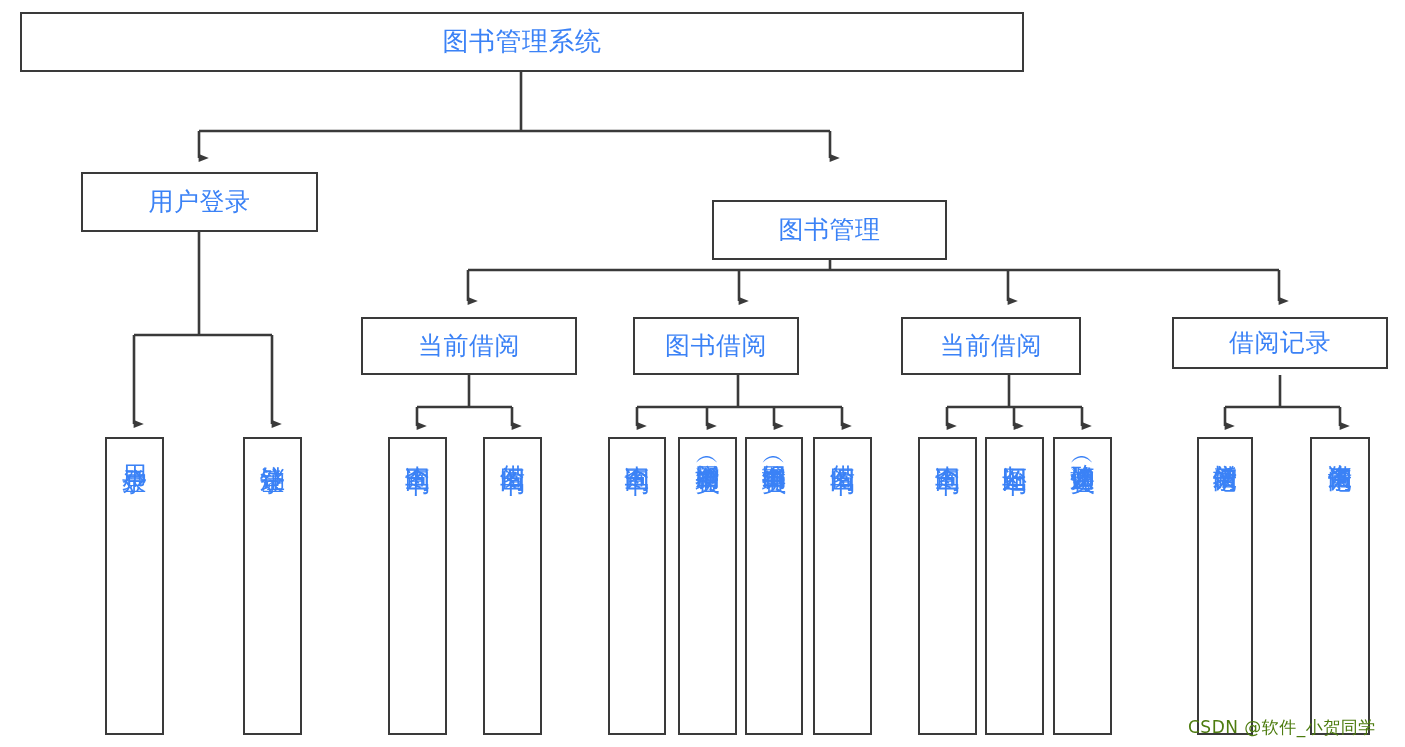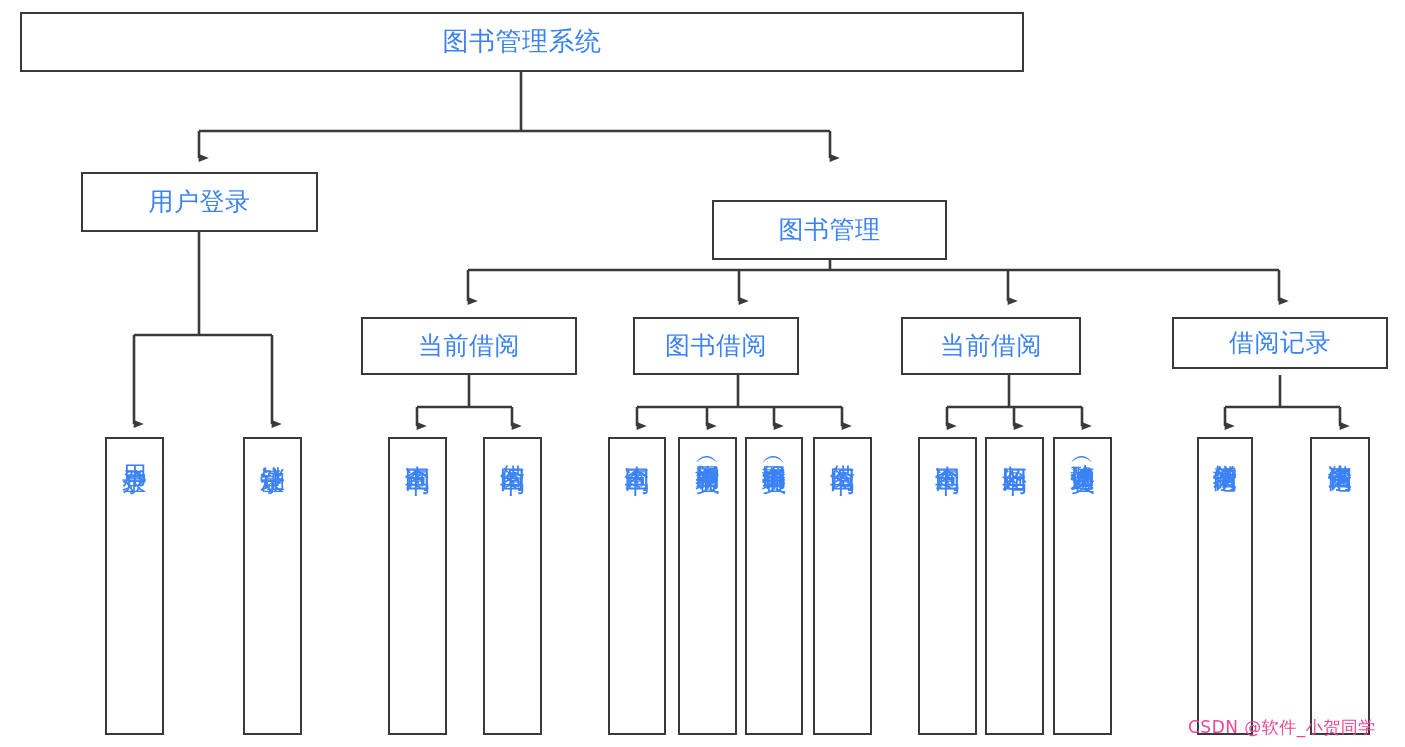--- a/index.html
+++ b/index.html
@@ -64,21 +64,21 @@
   }
   .node.vert.tall .label {
     font-size: 24px;
     letter-spacing: 1px;
   }
   .watermark {
     position: absolute;
     left: 1188px;
     top: 716px;
     font-size: 17px;
-    color: #ec4899;
+    color: #4d7c0f;
     letter-spacing: 0.5px;
     white-space: nowrap;
     font-family: "DejaVu Sans", "Liberation Sans", sans-serif;
   }
 </style>
 </head>
 <body>
 
 <div id="canvas">
 

